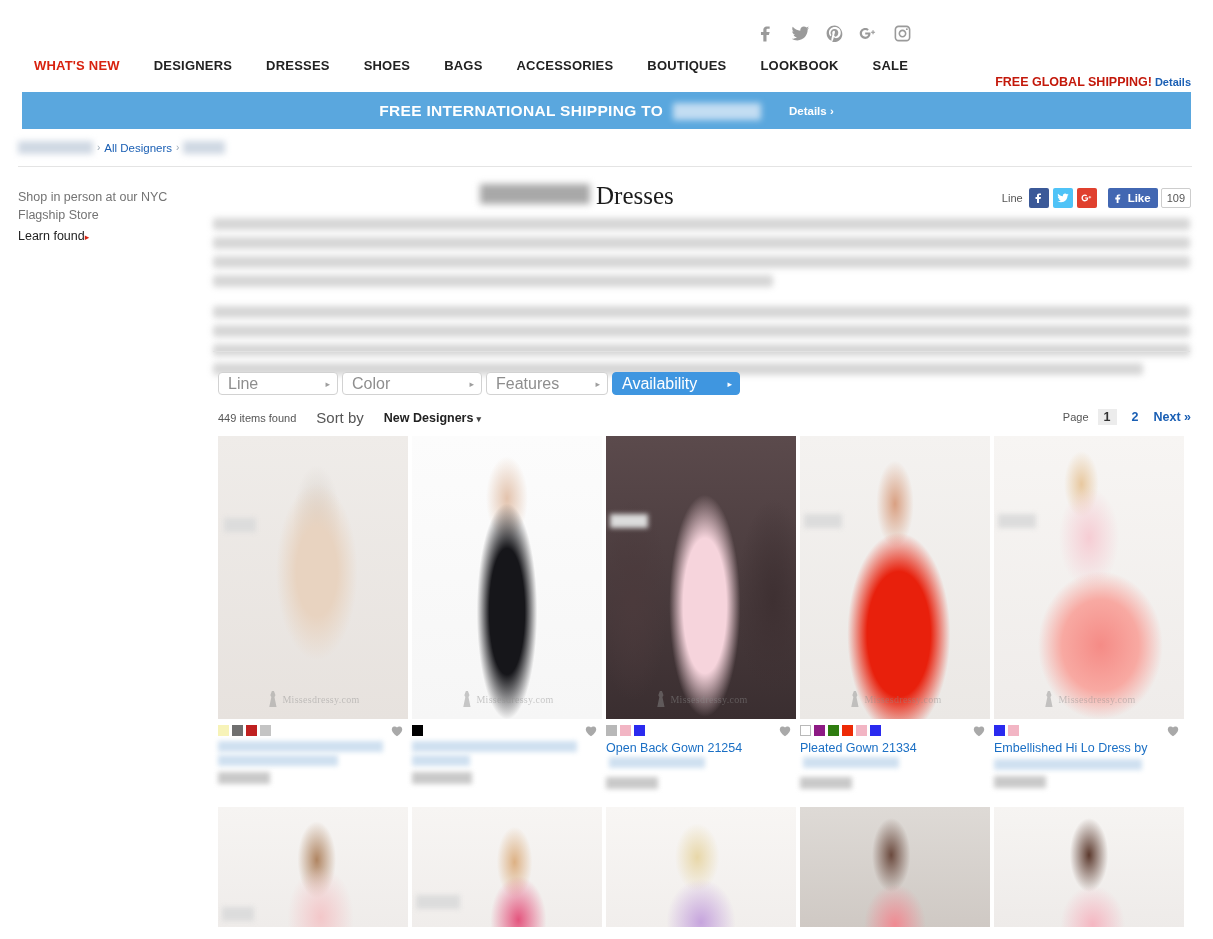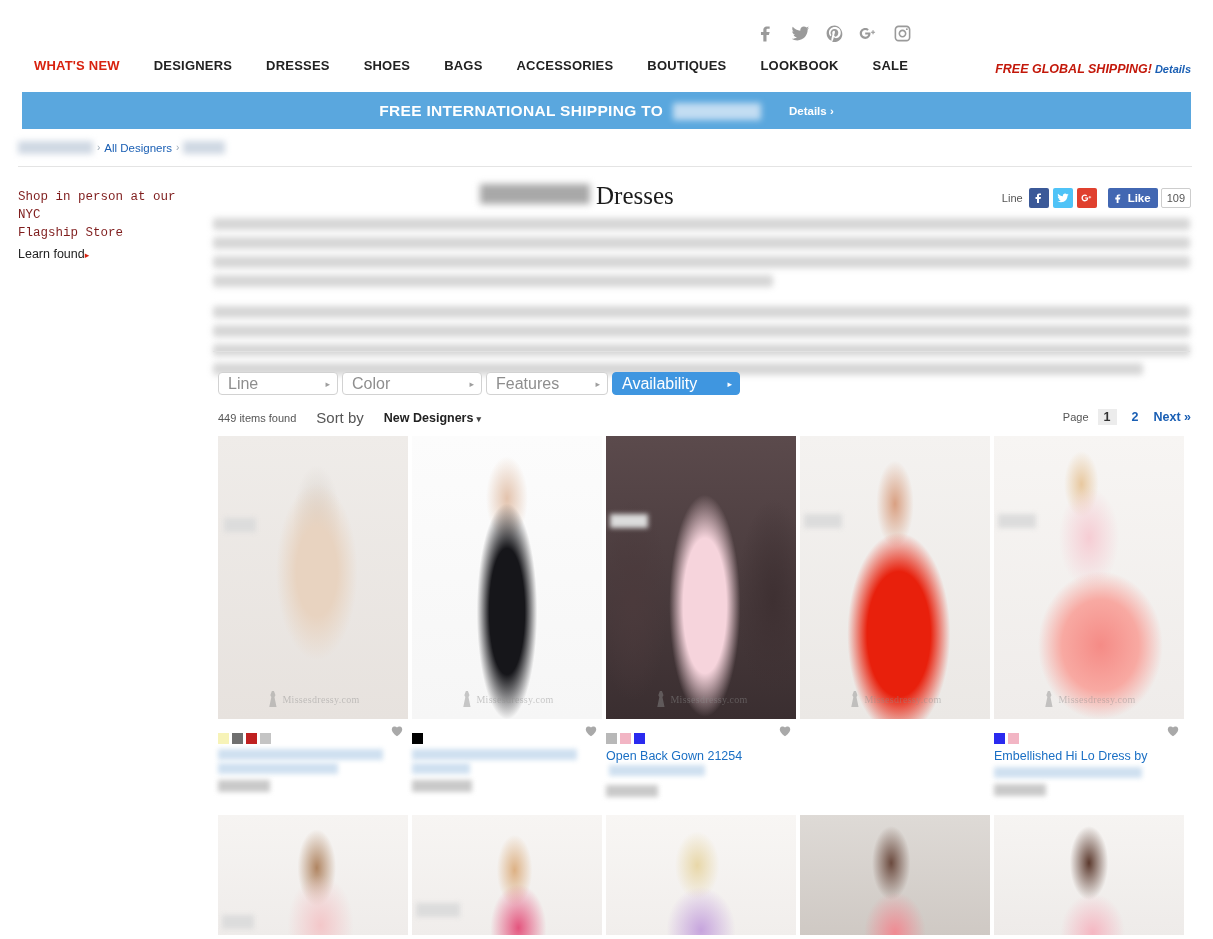--- a/index.html
+++ b/index.html
@@ -30,21 +30,21 @@
   .search-btn { width:34px; height:28px; display:flex; align-items:center; justify-content:center; background:transparent; border:0; cursor:pointer; }
   .search-btn svg { width:15px; height:15px; stroke:#333; fill:none; stroke-width:2.2; }
 
   
   .main-nav { position:relative; height:30px; }
   .nav-items { position:absolute; left:34px; top:0; display:flex; gap:0; }
   .nav-item { font-size:13px; font-weight:bold; letter-spacing:.2px; color:#222; cursor:pointer;
       padding:0 17px; text-decoration:none; white-space:nowrap; }
   .nav-item:first-child { padding-left:0; }
   .nav-item.active { color:#d8220f; }
-  .ship-right { position:absolute; right:22px; top:4px; font-size:12.5px;font-style:italic; }
+  .ship-right { position:absolute; right:22px; top:17px; font-size:12.5px; }
   .ship-right .big { color:#c3180a; font-weight:bold; font-size:12.5px; }
   .ship-right .det { color:#1a5fb4; font-weight:bold; font-size:11px; margin-left:3px; cursor:pointer; }
 
   
   .banner { position:absolute; left:22px; top:92px; width:1169px; height:37px; background:#5aa7de;
       display:flex; align-items:center; justify-content:center; }
   .banner-text { color:#fff; font-size:15.5px; font-weight:bold; letter-spacing:.3px; }
   .banner-country { display:inline-block; width:88px; height:17px; background:#c3ddf2; filter:blur(3.4px);
       margin:0 6px -2px 10px; }
   .banner-details { color:#fff; font-size:11.5px; font-weight:bold; margin-left:22px; cursor:pointer; }
@@ -52,21 +52,21 @@
   
   .crumbs { position:absolute; left:18px; top:141px; font-size:11.5px; display:flex; align-items:center; gap:4px; }
   .crumb-blur1 { width:75px; height:13px; }
   .crumb-blur2 { width:42px; height:13px; }
   .crumb-sep { color:#9aa7b4; font-size:10px; }
   .crumb-link { color:#1a5fb4; font-size:11.5px; cursor:pointer; text-decoration:none; }
   .crumb-rule { position:absolute; left:18px; top:166px; width:1174px; height:1px; background:#e4e4e4; }
 
   
   .left-rail { position:absolute; left:18px; top:188px; width:180px; }
-  .rail-line { color:#7f1d1d; font-size:12.5px; line-height:18px; cursor:pointer;font-family:Liberation Mono, monospace; }
+  .rail-line { color:#737373; font-size:12.5px; line-height:18px; cursor:pointer; }
   .rail-learn { color:#222; font-size:12.5px; line-height:18px; margin-top:3px; cursor:pointer; }
   .rail-learn .car { color:#d8220f; font-size:9px; }
 
   
   .title-wrap { position:absolute; left:480px; top:183px; display:flex; align-items:flex-end; }
   .title-brand { width:110px; height:20px; background:#a8a8a8; filter:blur(3.6px); margin-bottom:4px; }
   .title-word { font-family:"Liberation Serif", serif; font-size:25px; color:#1c1c1c; margin-left:6px; line-height:1; }
 
   
   .share-wrap { position:absolute; right:22px; top:188px; display:flex; align-items:center; gap:4px; }
@@ -115,21 +115,21 @@
   .grid { position:absolute; left:218px; top:436px; width:974px; display:flex; flex-wrap:wrap; gap:0 4px; }
   .card { width:190px; }
   .card-img { width:190px; height:283px; position:relative; overflow:hidden; background:#f3f0ee; }
   .badge { position:absolute; left:6px; top:82px; width:32px; height:14px; background:#dcdcdc; filter:blur(2.6px); }
   .badge.b2 { top:78px; left:4px; width:38px; }
   .wm { position:absolute; left:50%; bottom:12px; transform:translateX(-50%); display:flex; align-items:center;
         gap:3px; opacity:.45; }
   .wm-ic { width:13px; height:16px; background:#8d8d8d; clip-path:polygon(42% 0,58% 0,70% 26%,62% 38%,78% 100%,22% 100%,38% 38%,30% 26%); }
   .wm-tx { font-family:"Liberation Serif", serif; font-size:10px; color:#8d8d8d; letter-spacing:.3px; }
 
-  .card-meta { padding-top:14px; position:relative; }
+  .card-meta { padding-top:6px; position:relative; }
   .swatches { display:flex; gap:3px; height:11px; }
   .sw { width:11px; height:11px; cursor:pointer; }
   .sw.outline { border:1px solid #b9b9b9; }
   .heart { position:absolute; right:4px; top:4px; width:14px; height:13px; cursor:pointer; }
   .heart svg { width:14px; height:13px; fill:#a9a9a9; }
   .card-title { margin-top:5px; font-size:12.5px; line-height:15px; color:#1a6fc4; cursor:pointer; }
   .title-blur { display:inline-block; width:96px; height:11px; background:#cfe0f0; filter:blur(2.8px); vertical-align:-1px; margin-left:3px; }
   .title-blur.full { display:block; width:165px; margin-left:0; margin-top:1px; }
   .price-blur { display:block; width:52px; height:12px; background:#c9c9c9; filter:blur(2.8px); margin-top:6px; }
   .price-blur.w { width:60px; }
@@ -388,20 +388,37 @@
         <div class="ph" style="background:
              radial-gradient(ellipse 66px 130px at 52% 70%, #e8200c 0%, #e8200c 48%, transparent 78%),
              radial-gradient(ellipse 26px 60px at 50% 24%, #d9a082 0%, transparent 72%),
              linear-gradient(#f4f2f0,#ebe8e5)"></div>
         <div class="badge b2"></div>
         <div class="wm">
           <div class="wm-ic"></div>
           <div class="wm-tx">Missesdressy.com</div>
         </div>
       </div>
+      <div class="card-meta">
+        <div class="swatches">
+          <div class="sw outline" style="background:#ffffff"></div>
+          <div class="sw" style="background:#8d1a84"></div>
+          <div class="sw" style="background:#2f7d10"></div>
+          <div class="sw" style="background:#ed2a06"></div>
+          <div class="sw" style="background:#f2b5c4"></div>
+          <div class="sw" style="background:#2a2aef"></div>
+        </div>
+        <div class="heart">
+          <svg viewBox="0 0 24 22">
+              <path d="M12 21s-9-5.7-9-12a5 5 0 019-3 5 5 0 019 3c0 6.3-9 12-9 12z"></path>
+            </svg>
+        </div>
+        <div class="card-title"><span>Pleated Gown 21334</span><span class="title-blur"></span></div>
+        <span class="price-blur"></span>
+      </div>
     </div>
 
     <div class="card">
       <div class="card-img">
         <div class="ph" style="background:
              radial-gradient(ellipse 80px 95px at 56% 74%, #f58b86 0%, #f8a9a2 48%, transparent 78%),
              radial-gradient(ellipse 42px 70px at 50% 36%, #f6cdd4 0%, transparent 72%),
              radial-gradient(ellipse 24px 46px at 46% 17%, #e8c89f 0%, transparent 72%),
              linear-gradient(#f7f5f3,#efecea)"></div>
         <div class="badge b2"></div>

